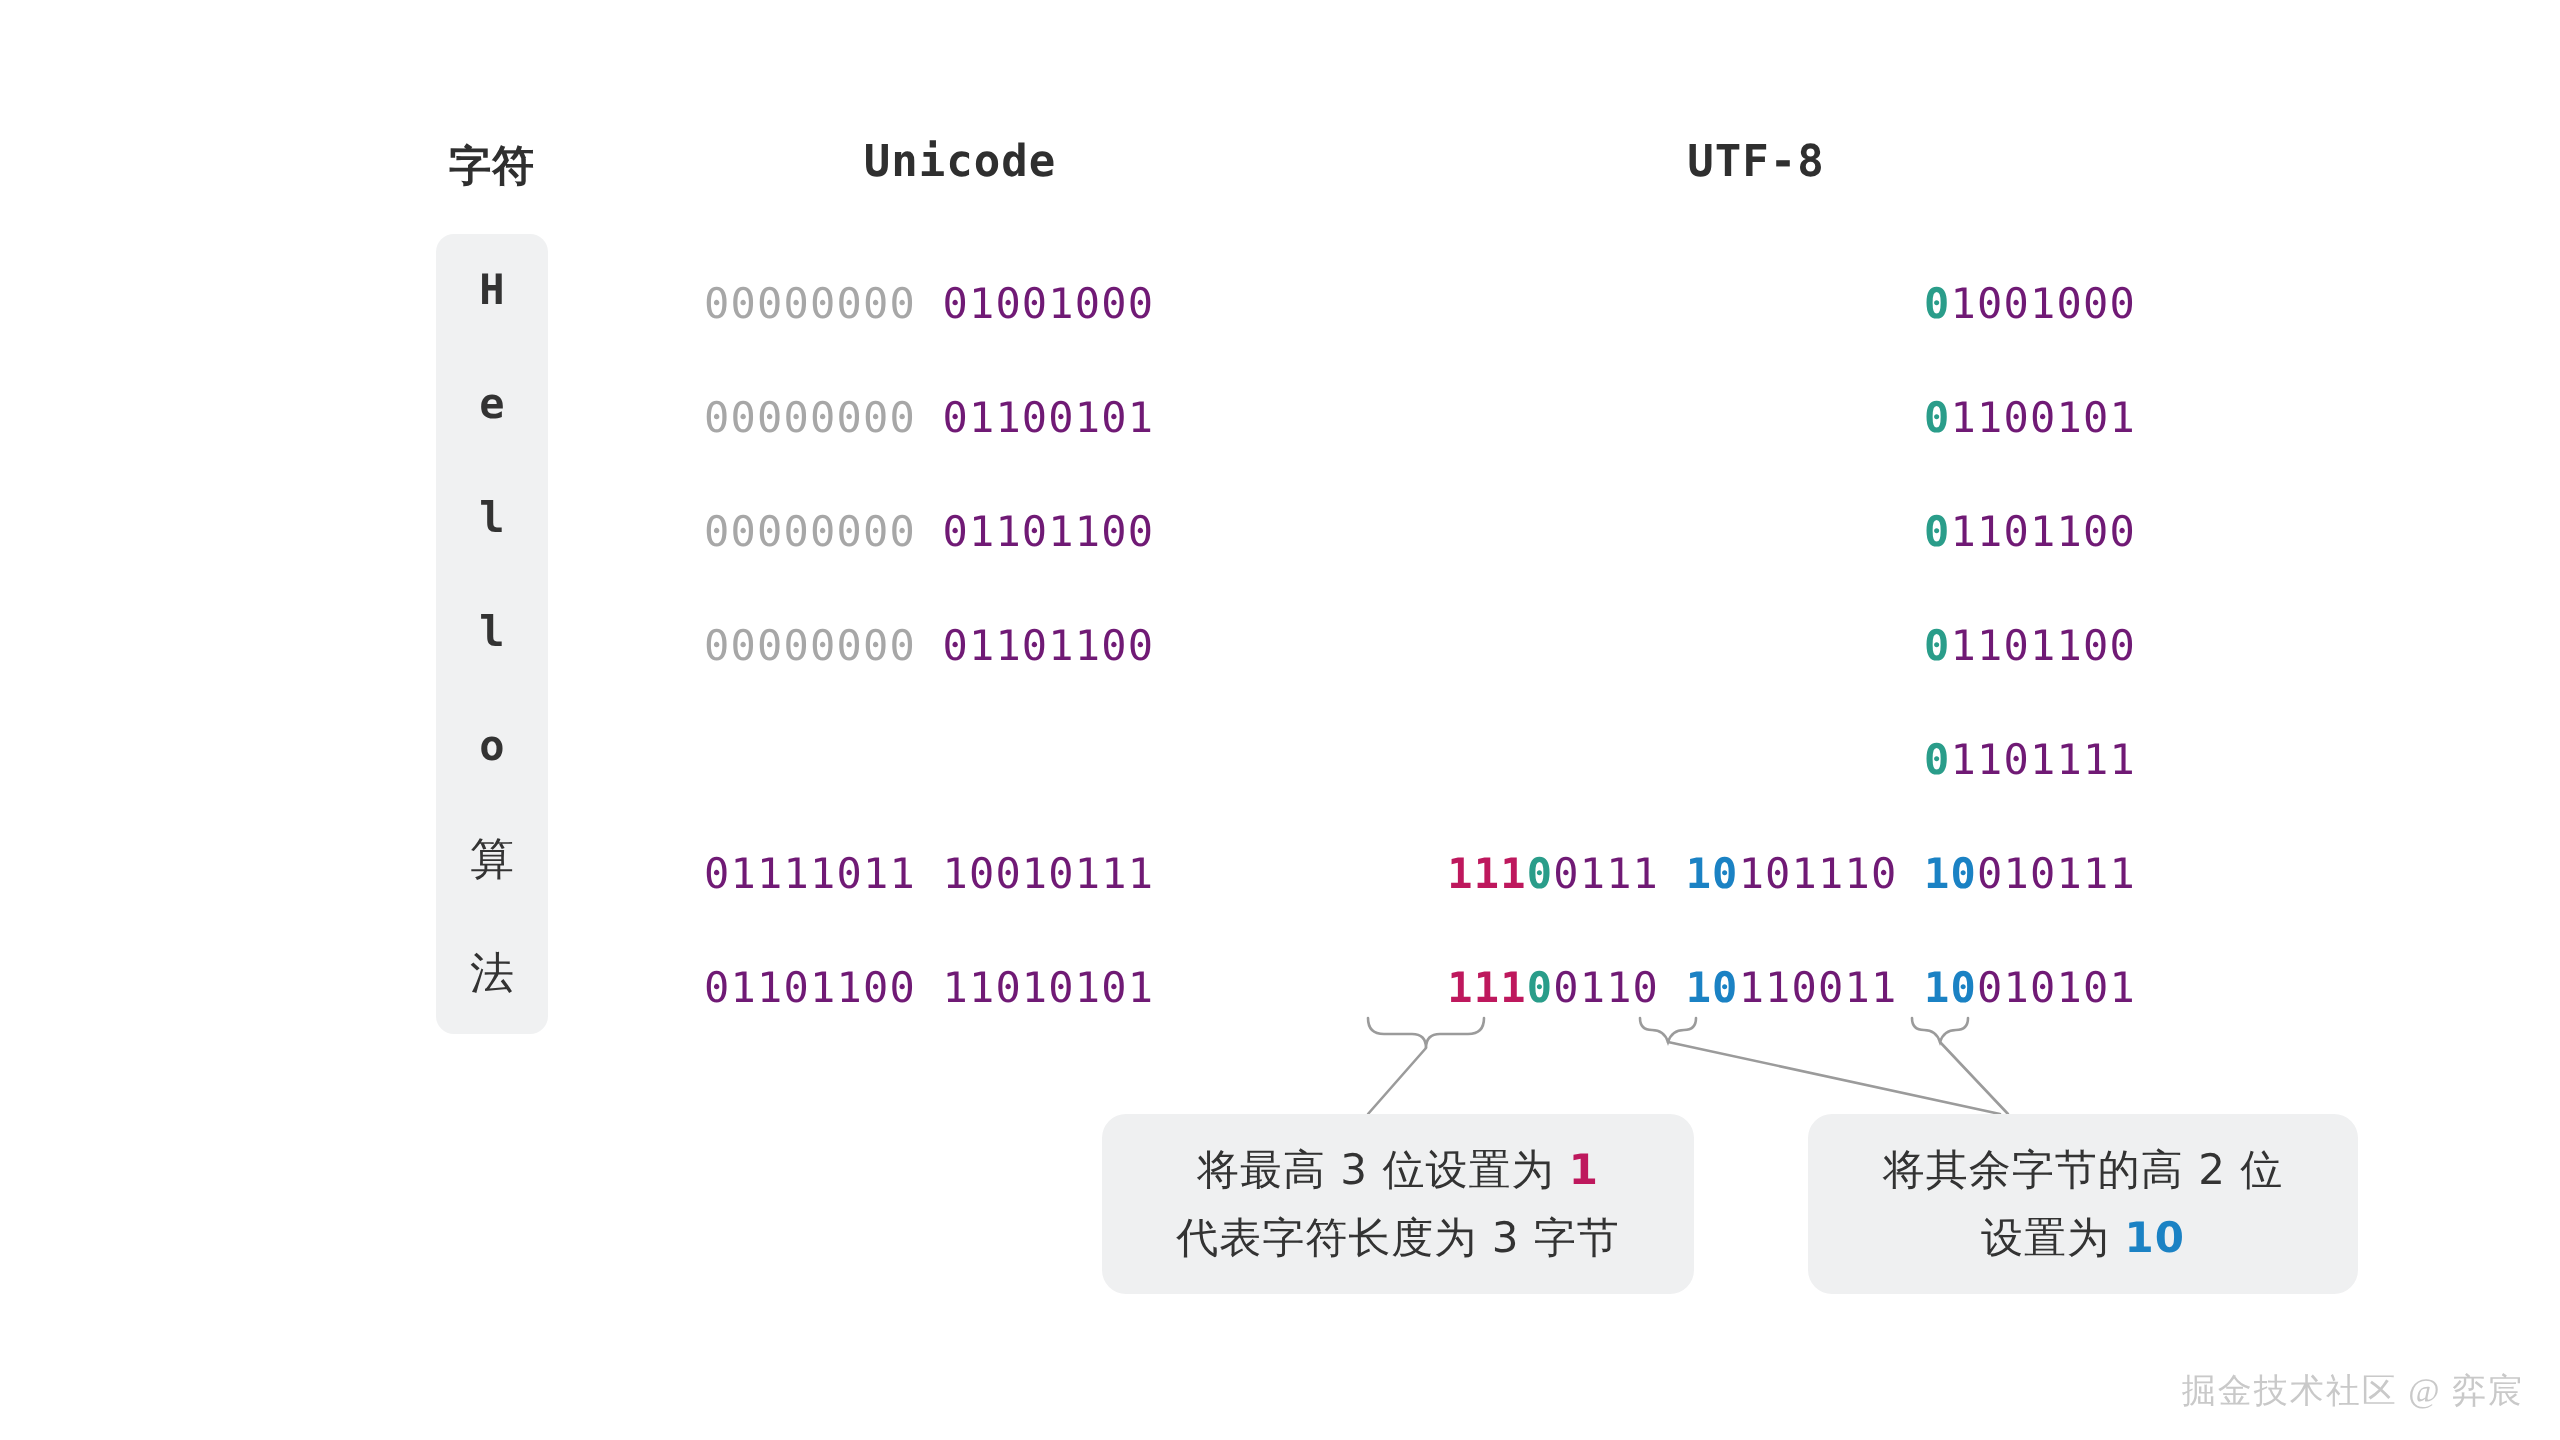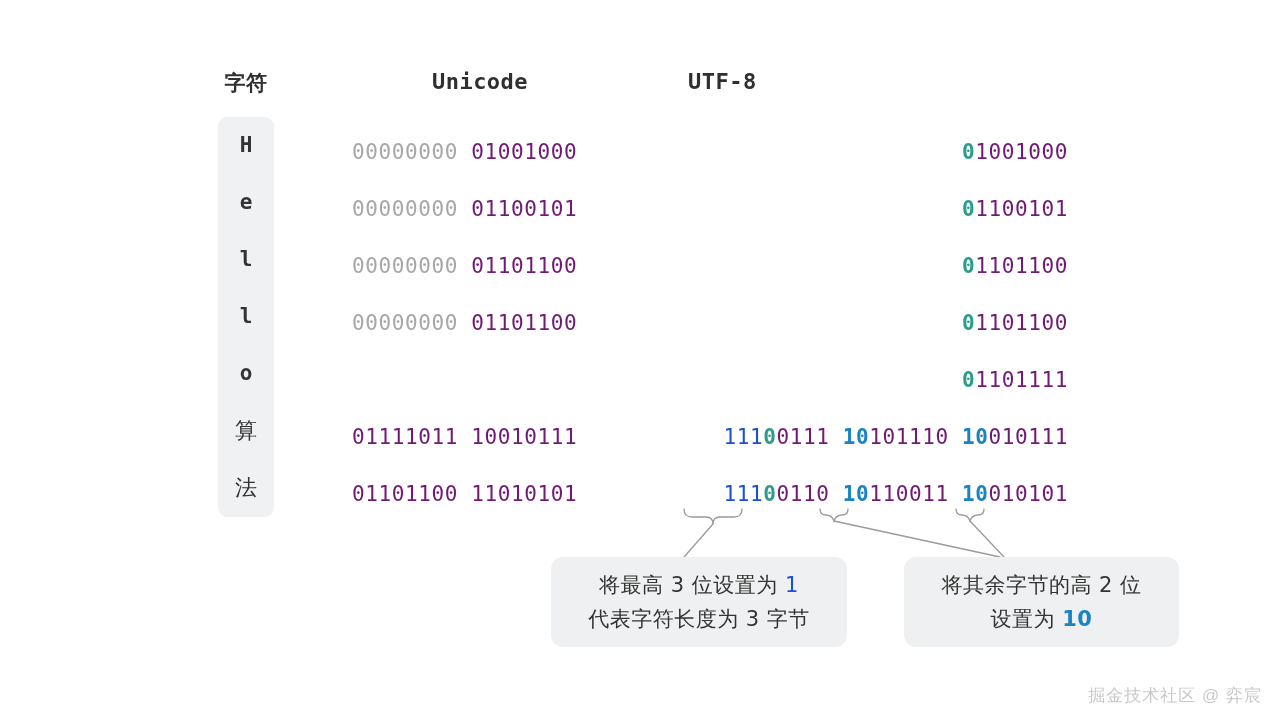--- a/index.html
+++ b/index.html
@@ -43,20 +43,21 @@
     top: 69px;
     width: 256px;
     text-align: center;
     font-family: "DejaVu Sans Mono", "Liberation Mono", monospace;
     font-size: 22px;
   }
   .hdr-utf8 {
     left: 688px;
     top: 69px;
     width: 380px;
+    text-align: center;
     font-family: "DejaVu Sans Mono", "Liberation Mono", monospace;
     font-size: 22px;
   }
 
   
   .char-pill {
     position: absolute;
     left: 218px;
     top: 117px;
     width: 56px;
@@ -108,21 +109,21 @@
     text-align: right;
     font-family: "DejaVu Sans Mono", "Liberation Mono", monospace;
     font-size: 21px;
     color: #3b3b3b;
     letter-spacing: 0.6px;
     white-space: pre;
   }
   .dim   { color: #a7a7a7; }
   .dark  { color: #701a75; }
   .teal  { color: #2a9d8a; font-weight: bold; }
-  .green { color: #1d4ed8; font-weight: normal; }
+  .green { color: #be185d; font-weight: bold; }
   .blue  { color: #1b82c4; font-weight: bold; }
 
   
   .connectors {
     position: absolute;
     left: 0; top: 0;
     width: 1280px;
     height: 720px;
     pointer-events: none;
   }
@@ -156,21 +157,21 @@
   }
   .callout .line { white-space: pre; }
 
   
   .watermark {
     position: absolute;
     right: 18px;
     bottom: 13px;
     font-size: 17px;
     color: #c9c9c9;
-    font-family: Liberation Sans, sans-serif;
+    font-family: Liberation Serif, serif;
     letter-spacing: 1px;
     white-space: nowrap;
   }
 </style>
 </head>
 <body>
 
 <div class="stage">
 
   <div class="hdr hdr-char">字符</div>

